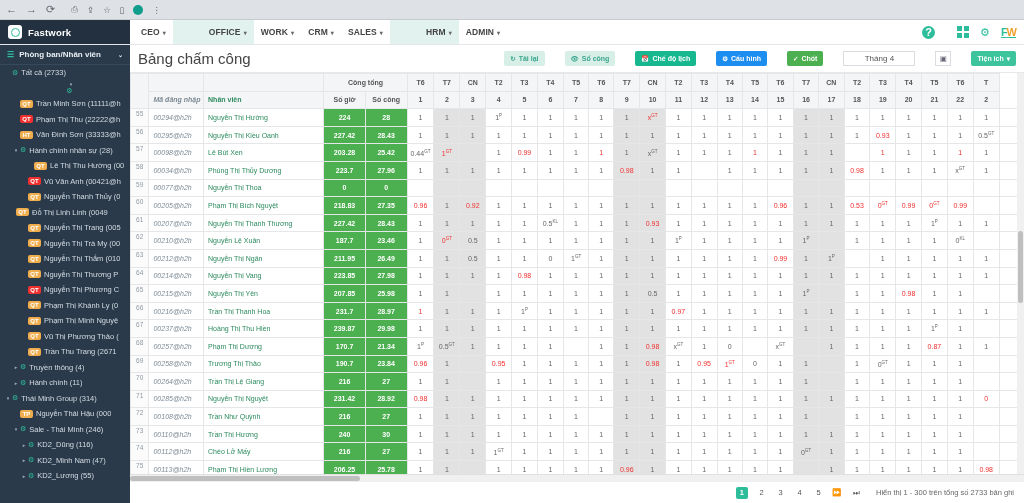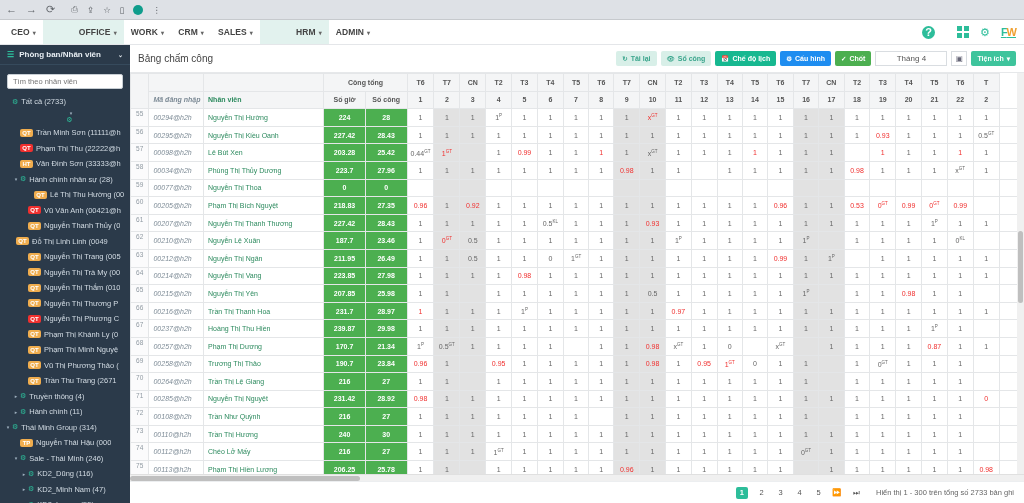--- a/index.html
+++ b/index.html
@@ -71,22 +71,22 @@
   .tn .arw { width:8px; text-align:center; font-size:5px; color:#9fb0bf; flex-shrink:0; }
   .tn .grp { color:#2dbd9a; font-size:7px; margin-right:3px; flex-shrink:0; }
   .tn .badge { display:inline-block; min-width:13px; text-align:center; font-size:6px;
     font-weight:bold; color:#fff; border-radius:2px; padding:1px 2px; margin-right:3px;
     flex-shrink:0; }
   .tn .lbl { overflow:hidden; text-overflow:clip; }
 
   
   .main { flex:1; background:#fff; display:flex; flex-direction:column; min-width:0; }
   .page-head { height:27px; display:flex; align-items:center; padding:0 8px; }
-  .page-title { font-size:10px; color:#444; }
-  .toolbar { margin-left:auto; display:flex; align-items:center; gap:4px; }
+  .page-title { font-size:15px; color:#444; }
+  .toolbar { margin-left:auto; display:flex; align-items:center; gap:20px; }
   .btn { height:15px; display:flex; align-items:center; gap:3px; padding:0 6px;
     border-radius:2px; font-size:7px; font-weight:bold; color:#fff; cursor:pointer;
     white-space:nowrap; }
   .btn .bi { font-size:6.5px; }
   .b-light { background:#d8efe8; color:#3aa58c; }
   .b-green { background:#17b890; }
   .b-blue  { background:#1e8df0; }
   .b-gr2   { background:#4caf50; }
   .b-dd    { background:#3ec49c; }
   .monthbox { height:15px; min-width:72px; border:1px solid #d9dde1; background:#fff;
@@ -144,20 +144,26 @@
     <span>⎙</span>
     <span>⇪</span>
     <span>☆</span>
     <span>▯</span>
     <span class="prof"></span>
     <span>⋮</span>
   </div>
 </div>
 
 <div class="app-top">
+  <div class="brand">
+    <span class="logo">
+        <i></i>
+      </span>
+    <span class="bname">Fastwork</span>
+  </div>
   <div class="mainmenu" id="mainmenu">
       <div class="mi">
         <span>CEO</span>
         <span class="car">▾</span>
       </div>
       <div class="mi active">
         <span>OFFICE</span>
         <span class="car">▾</span>
       </div>
       <div class="mi">
@@ -199,23 +205,20 @@
 </div>
 
 <div class="wrap">
 
   <div class="sidebar">
     <div class="sb-head">
       <span class="ic">☰</span>
       <span>Phòng ban/Nhân viên</span>
       <span class="chev">⌄</span>
     </div>
-    <div class="sb-search">
-      <input type="text" placeholder="Tìm theo nhân viên" style="">
-    </div>
     <div class="tree" id="tree">
         <div class="tn" style="padding-left: 4px;">
           <span class="arw"></span>
           <span class="grp" style="font-size: 7px;">⚙</span>
           <span class="lbl">Tất cả (2733)</span>
         </div>
         <div class="tn" style="padding-left: 12px; flex-direction: column;">
           <span class="arw">▾</span>
           <span class="grp" style="font-size: 7px;">⚙</span>
           <span class="lbl">Hoàng Hường (2730)</span>

